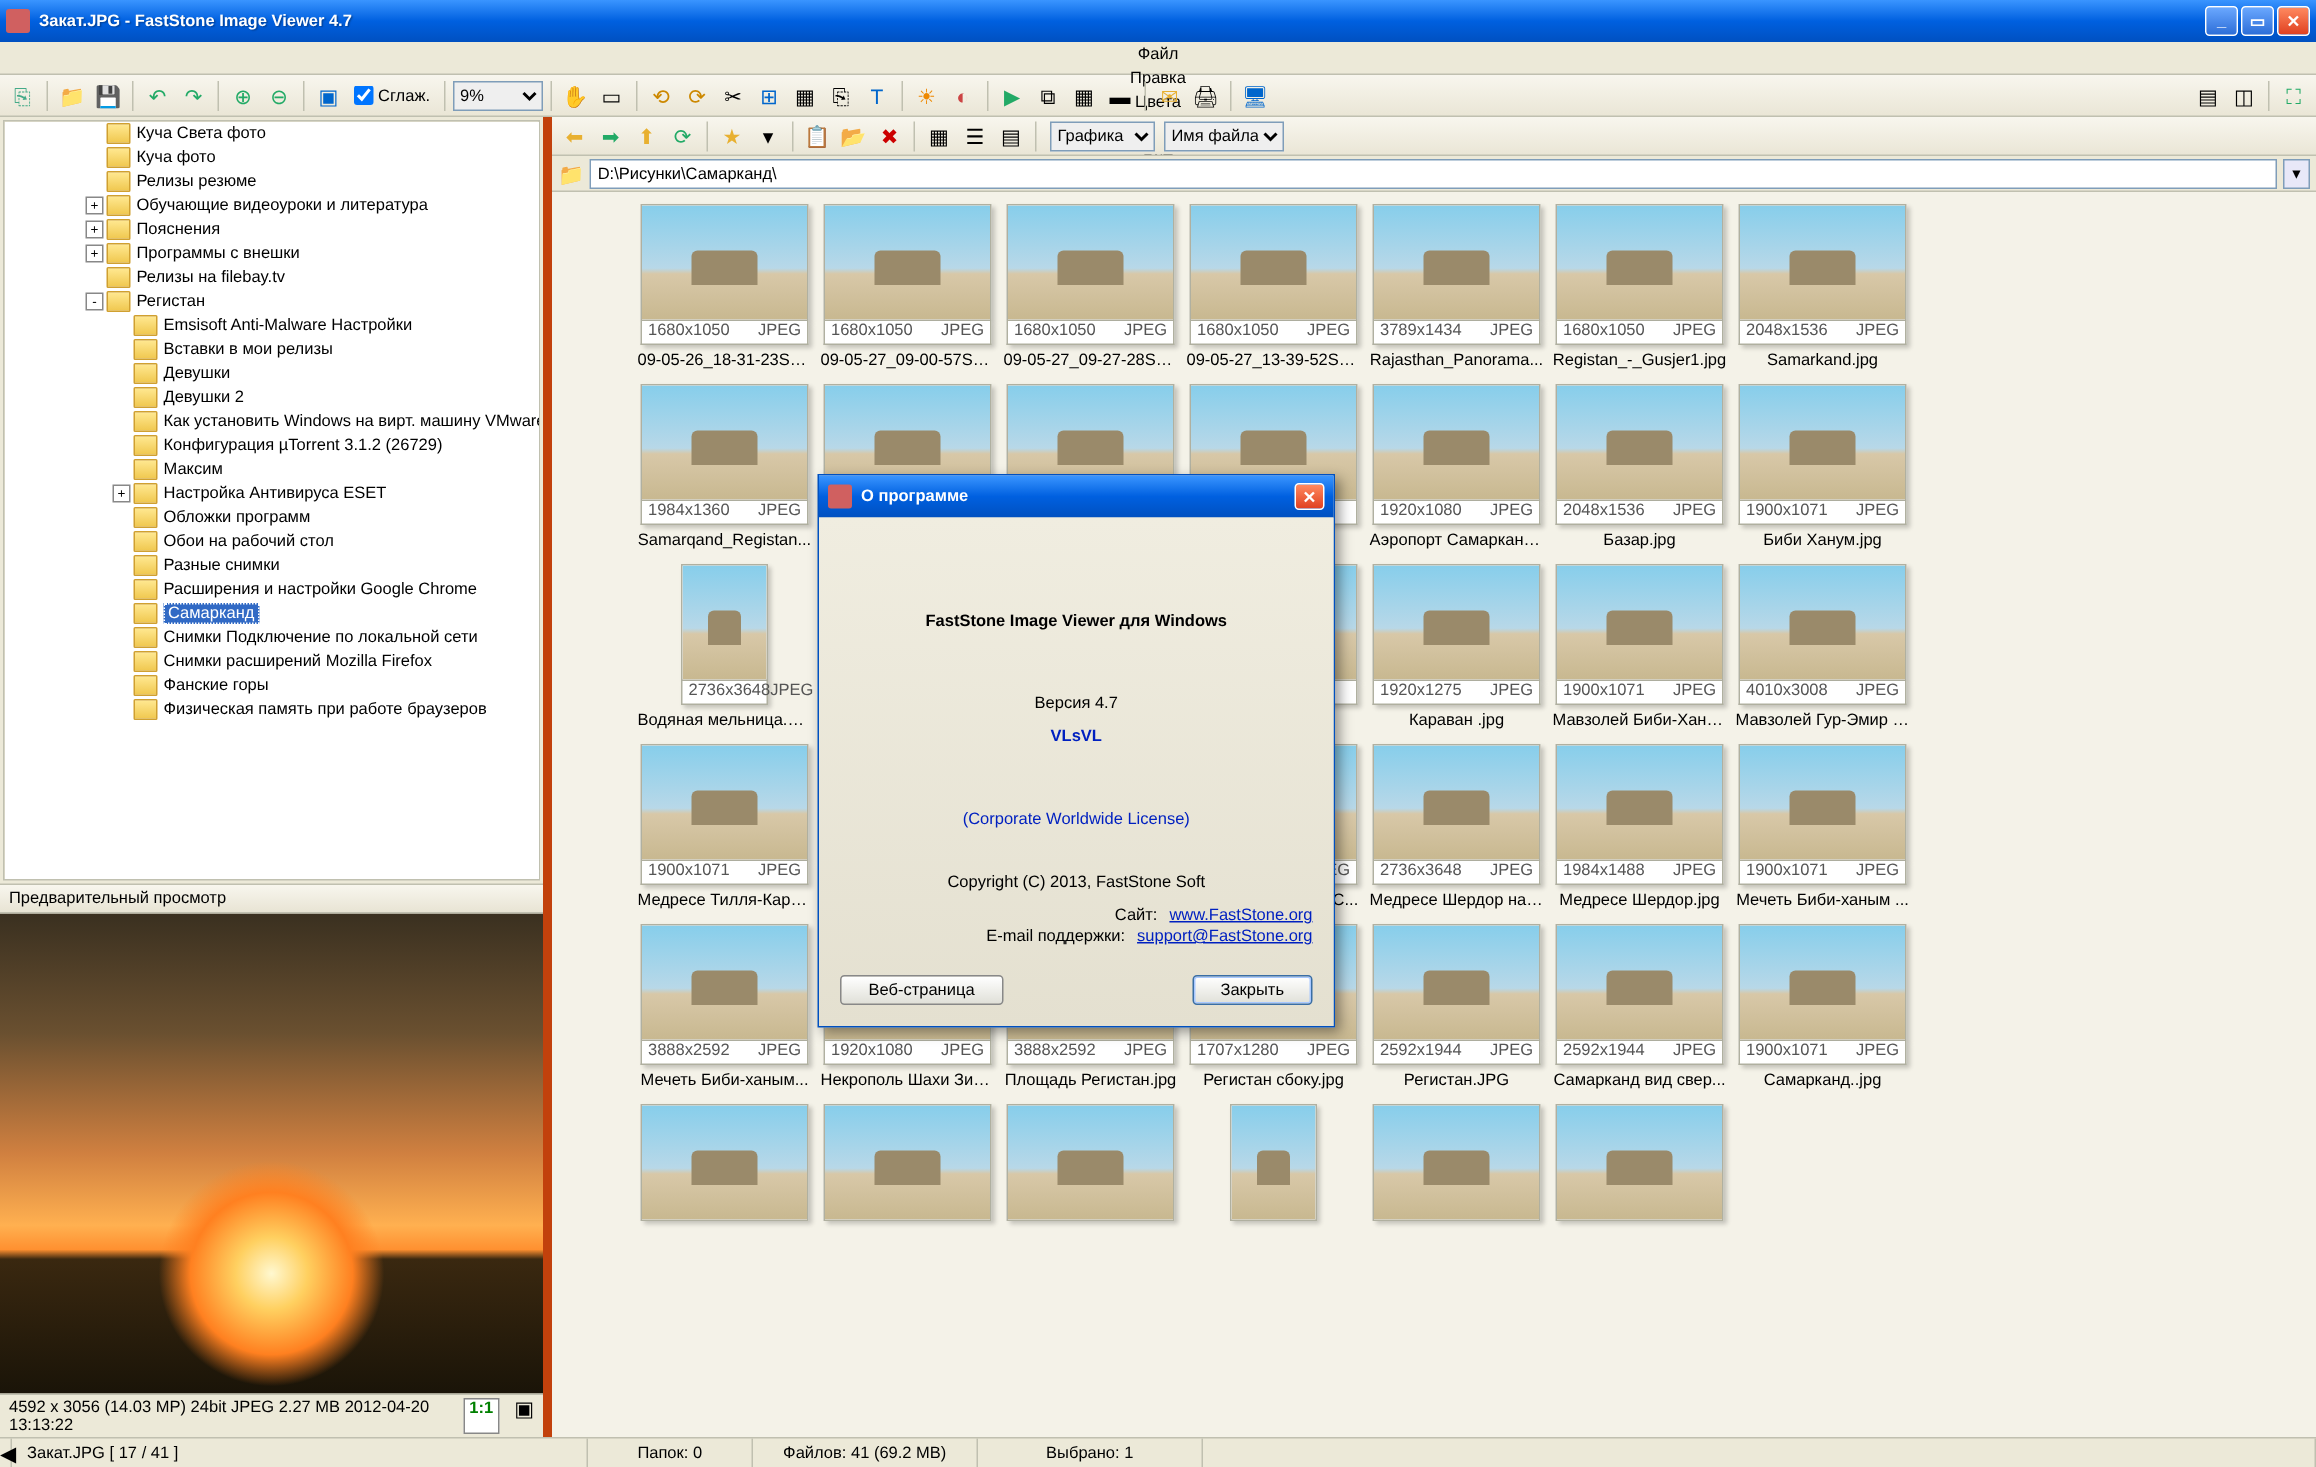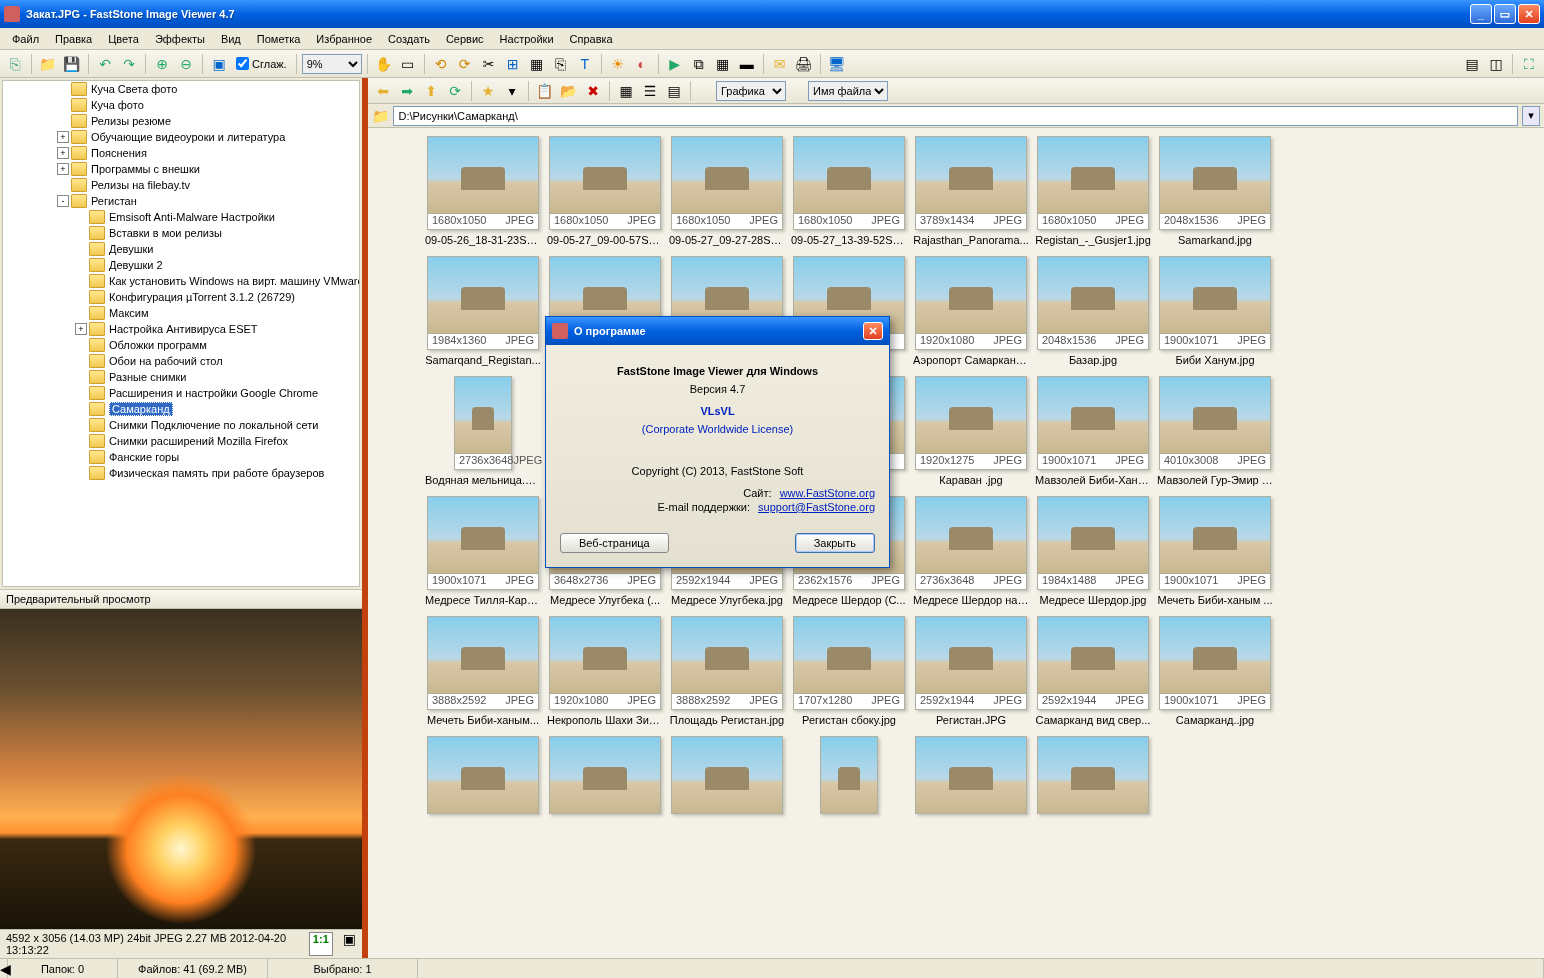--- a/index.html
+++ b/index.html
@@ -5,21 +5,21 @@
 * { box-sizing: border-box; margin: 0; padding: 0; font-family: Tahoma, sans-serif; font-size: 11px; }
 body { background: #ece9d8; width: 1544px; height: 978px; overflow: hidden; position: relative; }
 
 .titlebar { height: 28px; background: linear-gradient(to bottom, #3a95ff 0%, #0060e0 50%, #0050c0 100%); display: flex; align-items: center; padding: 0 4px; color: #fff; font-weight: bold; }
 .titlebar .icon { width: 16px; height: 16px; background: #d06060; border-radius: 2px; margin-right: 6px; }
 .titlebar .title { flex: 1; text-shadow: 1px 1px 1px rgba(0,0,0,0.3); }
 .winbtns { display: flex; gap: 2px; }
 .winbtn { width: 22px; height: 20px; background: linear-gradient(to bottom,#6aa8ff,#2d6ed8); border: 1px solid #fff; border-radius: 3px; color: #fff; display:flex;align-items:center;justify-content:center; font-weight:bold; }
 .winbtn.close { background: linear-gradient(to bottom,#ff8a60,#e04020); }
 
-.menubar { height: 22px; background: #ece9d8; display: flex; align-items: center; padding: 0 4px; border-bottom: 1px solid #c0c0b0; }
+.menubar { height: 22px; background: #ece9d8; display: flex; align-items: center; padding: 0 4px; border-bottom: 1px solid #c0c0b0; flex-direction: column; }
 .menubar span { padding: 2px 8px; cursor: default; }
 
 .toolbar { height: 28px; background: linear-gradient(to bottom,#f8f6ee,#eae6d6); border-bottom: 1px solid #c0c0b0; display: flex; align-items: center; padding: 0 4px; gap: 2px; }
 .tbtn { width: 22px; height: 22px; display:flex;align-items:center;justify-content:center; border: 1px solid transparent; border-radius:2px; }
 .tsep { width:1px; height:20px; background:#c0c0b0; margin:0 3px; }
 .tcheck { display:flex;align-items:center; gap:3px; margin:0 4px; }
 .tselect { height:20px; font-size:11px; border:1px solid #7f9db9; }
 
 .main { display: flex; height: calc(100% - 28px - 22px - 28px - 20px); }
 .left { width: 368px; display:flex; flex-direction:column; border-right:6px solid #c2410c; }
@@ -37,21 +37,21 @@
 .preview { flex:0 0 320px; background:#000; position:relative; overflow:hidden; }
 .preview .sunset { width:100%;height:100%; background:
   radial-gradient(circle at 50% 75%, #fff8d0 0%, #ffd060 8%, #ff8020 18%, transparent 25%),
   linear-gradient(to bottom, #3a3020 0%, #6a5030 25%, #d08040 50%, #ffb050 65%, #ff9030 70%, #3a2810 72%, #1a1408 100%);
 }
 .preview-info { background:#ece9d8; padding:2px 6px; border-top:1px solid #c0c0b0; display:flex; gap:10px; }
 .preview-info .ratio { margin-left:auto; background:#fff; border:1px solid #888; padding:0 3px; font-weight:bold; color:#008000; }
 
 .right { flex:1; display:flex; flex-direction:column; }
 .nav-toolbar { height:26px; background:linear-gradient(to bottom,#f8f6ee,#eae6d6); border-bottom:1px solid #c0c0b0; display:flex; align-items:center; padding:0 4px; gap:2px; }
-.nav-toolbar .sel2 { display:flex;align-items:center;gap:3px;margin-left:20px; }
+.nav-toolbar .sel2 { display:flex;align-items:center;gap:3px;margin-left:4px; }
 .addressbar { height:24px; display:flex; align-items:center; padding:2px 4px; border-bottom:1px solid #c0c0b0; background:#ece9d8; gap:4px; }
 .addressbar input { flex:1; height:20px; border:1px solid #7f9db9; padding:0 4px; font-size:11px; }
 .addressbar .drop { width:18px;height:20px;border:1px solid #7f9db9;background:#e8e8f8;display:flex;align-items:center;justify-content:center; }
 
 .thumbs { flex:1; background:#f4f2e8; overflow:auto; padding:8px; }
 .thumb-grid { display:grid; grid-template-columns:repeat(8,118px); gap:10px 4px; justify-content:start;margin-left:48px; }
 .thumb { display:flex;flex-direction:column;align-items:center; }
 .thumb-img { width:112px; height:78px; background:#fff; border:1px solid #b0b0a0; box-shadow:2px 2px 3px rgba(0,0,0,0.2); display:flex;align-items:center;justify-content:center; overflow:hidden; }
 .thumb-img.portrait { width:58px; height:78px; }
 .thumb-pic { width:100%;height:100%; background:linear-gradient(to bottom,#87CEEB 0%,#b8d8e8 55%,#d8c8a8 60%,#c8b890 100%); position:relative; }
@@ -61,21 +61,21 @@
 
 .statusbar { height:20px; background:#ece9d8; border-top:1px solid #c0c0b0; display:flex; align-items:center; }
 .statusbar .cell { padding:0 10px; border-right:1px solid #c0c0b0; height:100%; display:flex; align-items:center; }
 
 
 .dialog { position:absolute; left:545px; top:316px; width:345px; background:#ece9d8; border:1px solid #0050c0; box-shadow:3px 3px 8px rgba(0,0,0,0.4); z-index:100; }
 .dlg-title { height:28px; background:linear-gradient(to bottom,#3a95ff 0%,#0060e0 50%,#0050c0 100%); display:flex; align-items:center; padding:0 6px; color:#fff; font-weight:bold; }
 .dlg-title .icon { width:16px;height:16px;background:#d06060;border-radius:2px;margin-right:6px; }
 .dlg-title .close { margin-left:auto; width:20px;height:18px; background:linear-gradient(to bottom,#ff8a60,#e04020); border:1px solid #fff; border-radius:3px; display:flex;align-items:center;justify-content:center; color:#fff; font-weight:bold; }
 .dlg-body { padding:20px 14px 14px; background:linear-gradient(to bottom,#f0ede0,#e4e0d0); }
-.dlg-body .center { text-align:center; margin-bottom:6px; }
+.dlg-body .center { text-align:center; margin-bottom:6px;margin-top:43px; }
 .dlg-body .bold { font-weight:bold; }
 .dlg-body .link { color:#0020c0; }
 .dlg-body .u { text-decoration:underline; }
 .dlg-body .row { display:flex; justify-content:flex-end; gap:8px; margin-top:2px; }
 .dlg-body .row .lab { text-align:right; }
 .dlg-btns { display:flex; justify-content:space-between; margin-top:20px; }
 .dlg-btn { padding:3px 18px; border:1px solid #888; background:linear-gradient(to bottom,#fff,#e0e0d8); border-radius:3px; }
 .dlg-btn.def { border:1px solid #3a6ea5; box-shadow:0 0 0 1px #a8c8ff inset; }
 
 .ico { font-size:14px; line-height:1; }
@@ -826,20 +826,21 @@
           </div>
         </div>
     </div>
   </div>
 </div>
 
 <div class="statusbar">
   <div class="cell" style="width:8px;padding:0">
       <span class="ico">◀</span>
     </div>
+  <div class="cell" style="width:384px">Закат.JPG [ 17 / 41 ]</div>
   <div class="cell" style="width:110px;justify-content:center">Папок: 0</div>
   <div class="cell" style="width:150px;justify-content:center">Файлов: 41 (69.2 MB)</div>
   <div class="cell" style="width:150px;justify-content:center">Выбрано: 1</div>
   <div class="cell" style="flex:1"></div>
 </div>
 
 <div class="dialog">
   <div class="dlg-title">
     <div class="icon"></div>
     <span>О программе</span>

